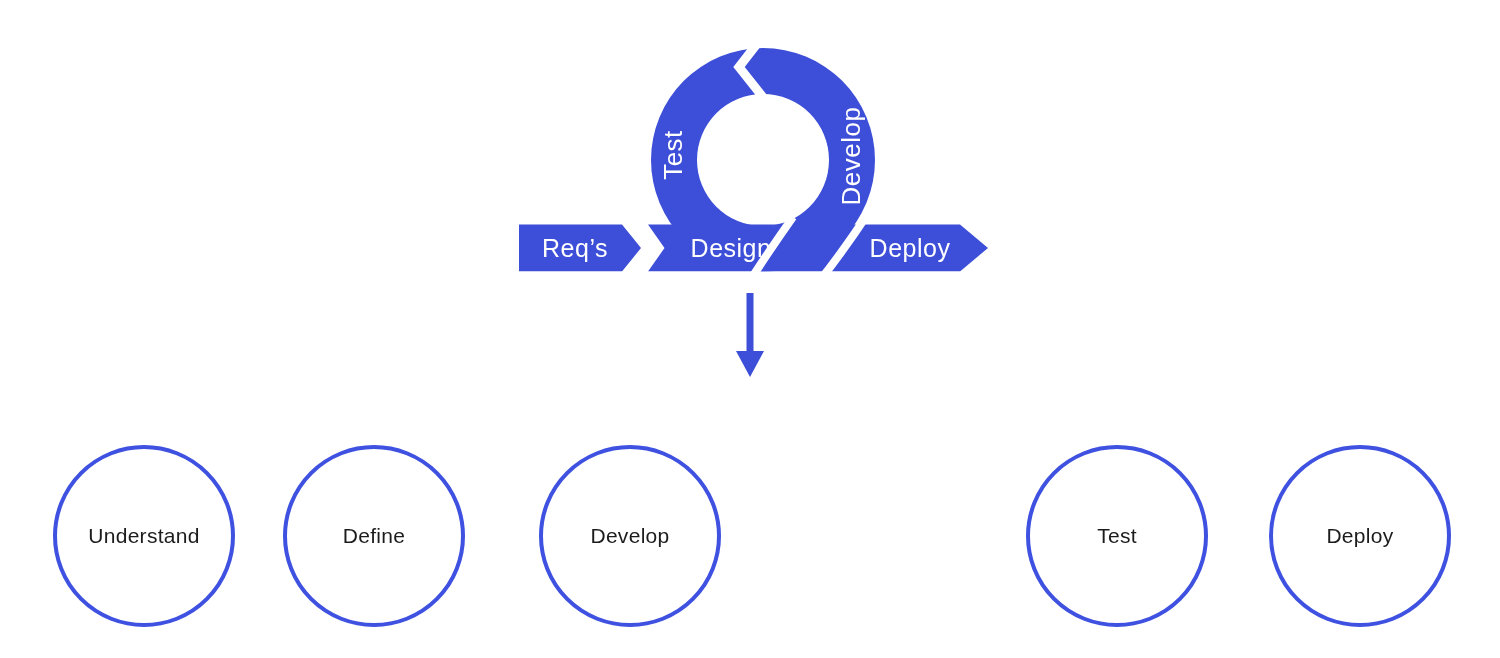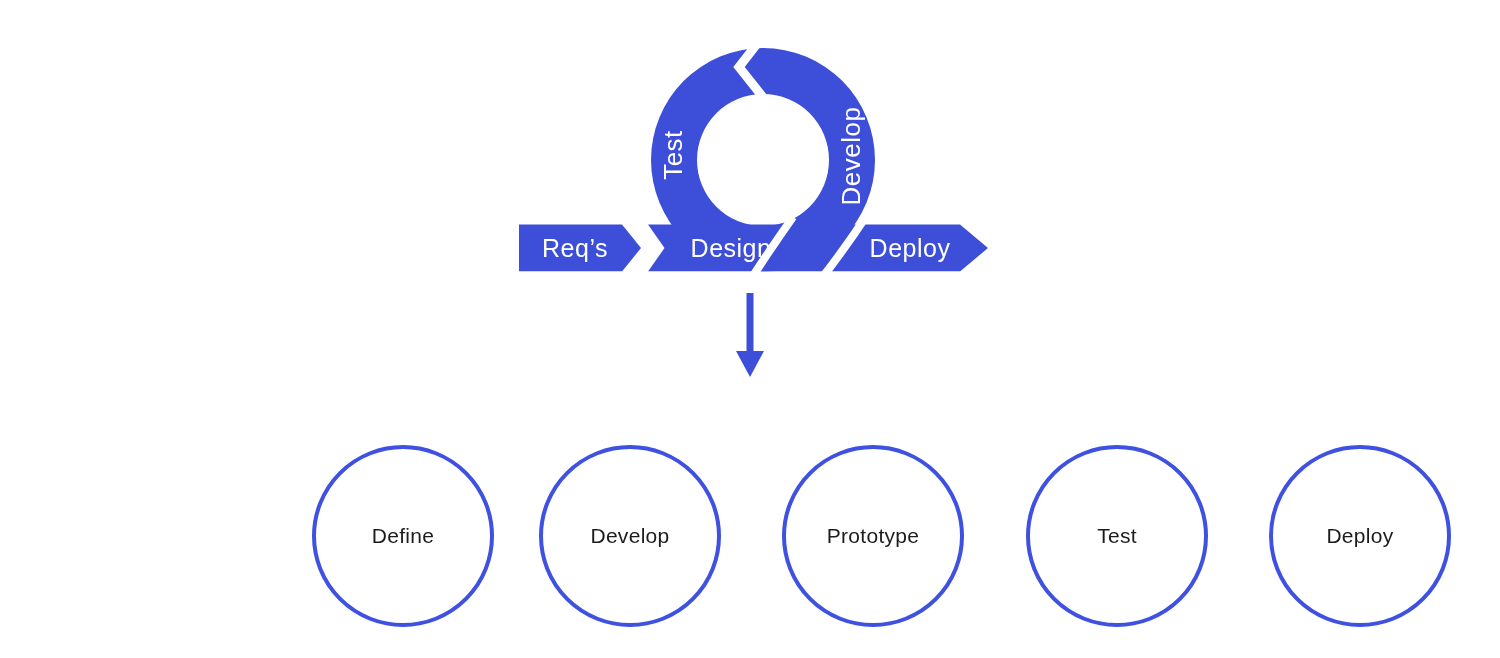--- a/index.html
+++ b/index.html
@@ -74,28 +74,28 @@
 
     <text class="svg-label ring-label" x="673" y="155" text-anchor="middle" dominant-baseline="central" transform="rotate(-90 673 155)">Test</text>
     <text class="svg-label ring-label" x="851" y="156" text-anchor="middle" dominant-baseline="central" transform="rotate(-90 851 156)">Develop</text>
 
     <g>
       <rect class="fill-loop" x="746.5" y="293" width="7" height="60"></rect>
       <polygon class="fill-loop" points="736,351 764,351 750,377"></polygon>
     </g>
   </svg>
 
-  <div class="stage-circle" style="left:312px">
+  <div class="stage-circle" style="left:53px">
+    <span class="stage-label">Understand</span>
+  </div>
+  <div class="stage-circle" style="left:283px">
     <span class="stage-label">Define</span>
   </div>
   <div class="stage-circle" style="left:539px">
     <span class="stage-label">Develop</span>
-  </div>
-  <div class="stage-circle" style="left:782px">
-    <span class="stage-label">Prototype</span>
   </div>
   <div class="stage-circle" style="left:1026px">
     <span class="stage-label">Test</span>
   </div>
   <div class="stage-circle" style="left:1269px">
     <span class="stage-label">Deploy</span>
   </div>
 
 </div>
 

